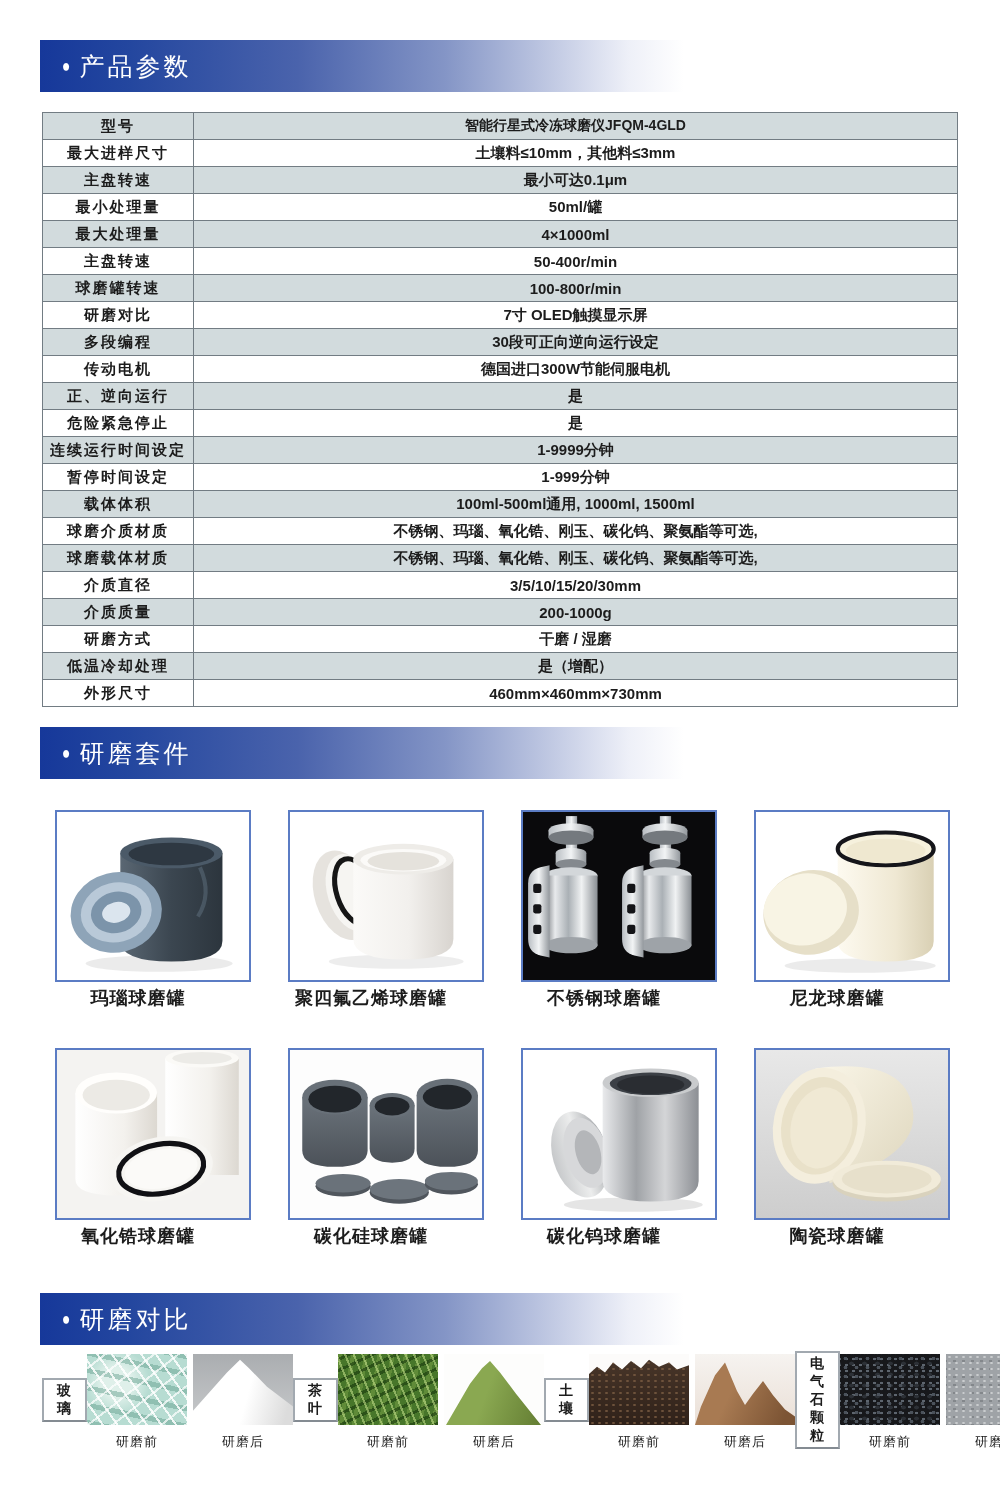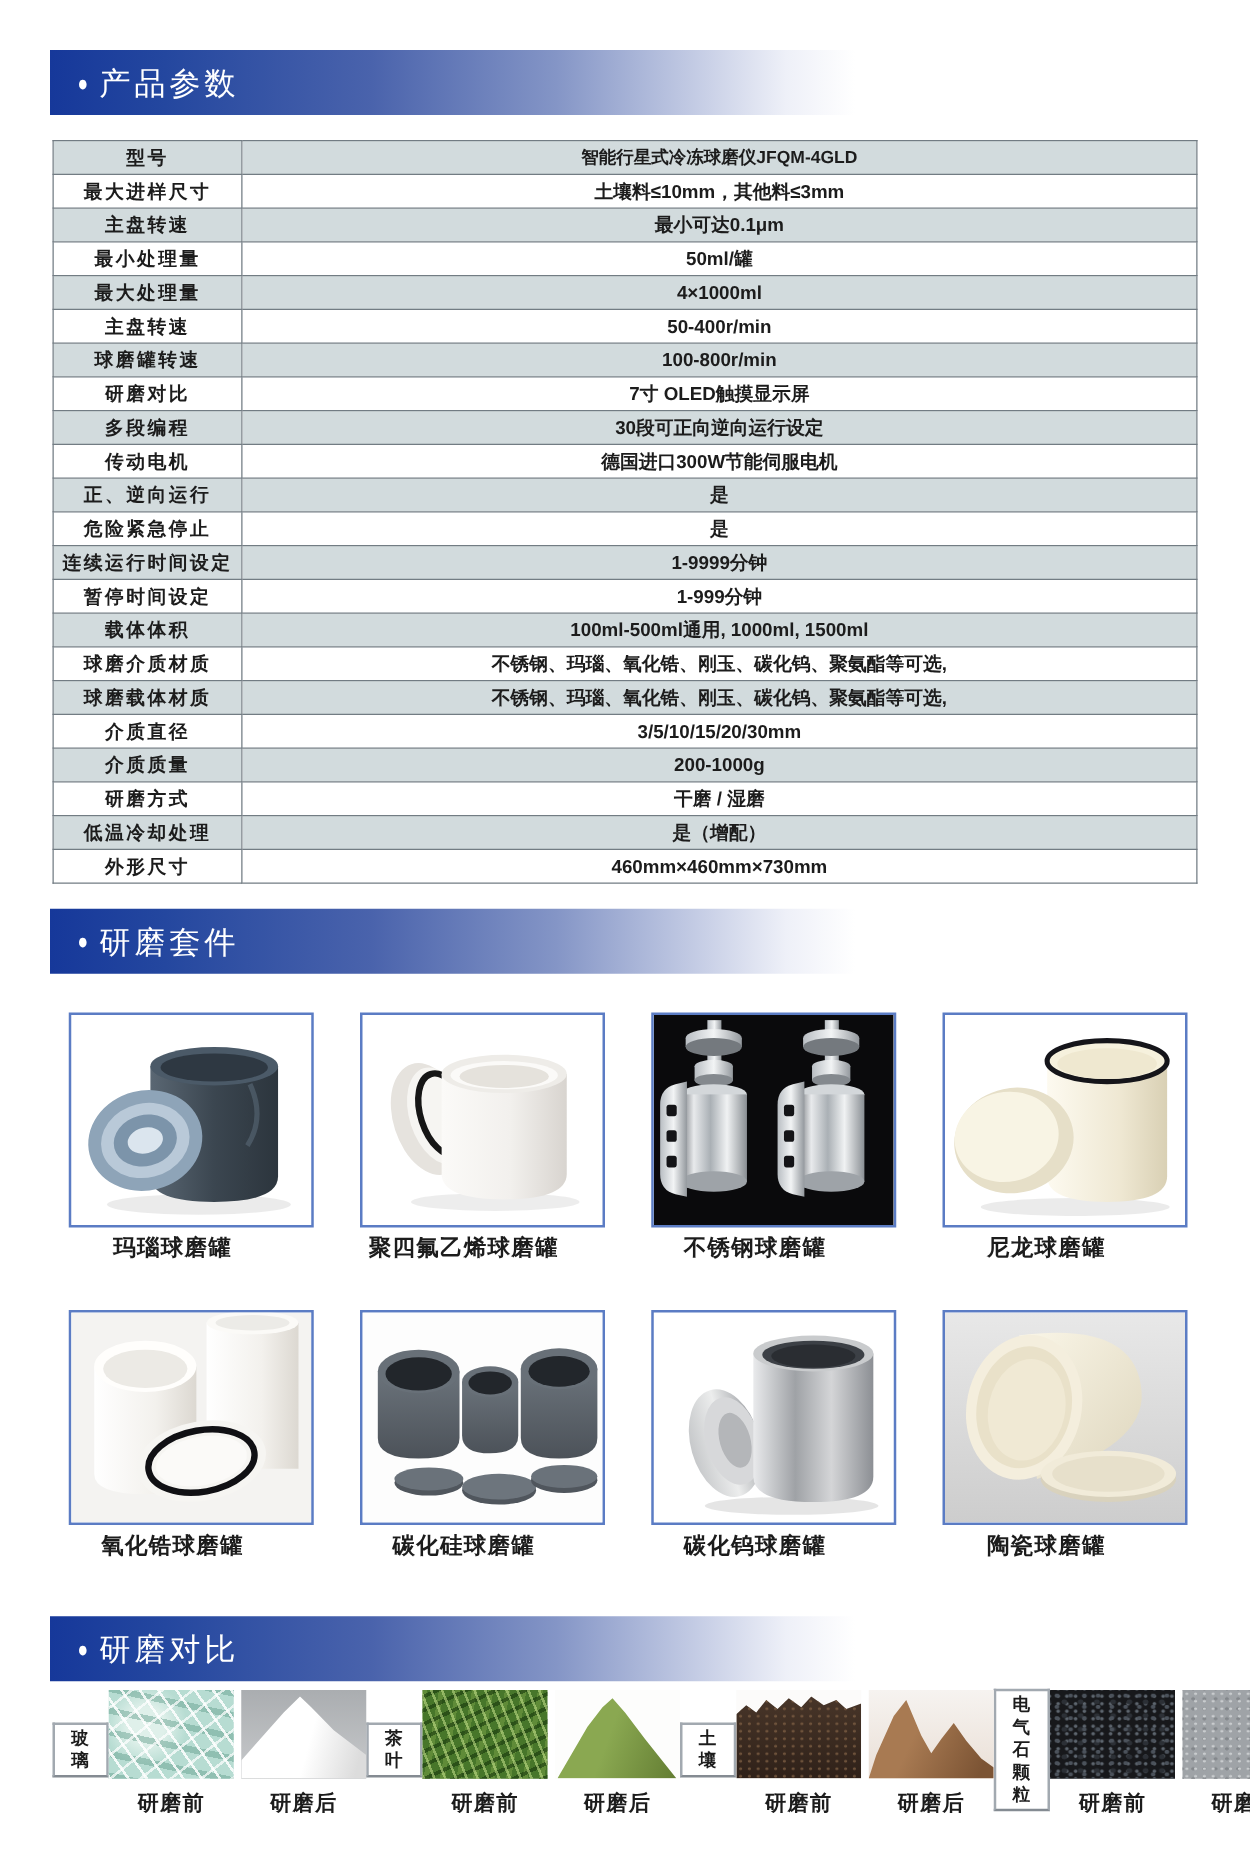--- a/index.html
+++ b/index.html
@@ -43,21 +43,21 @@
   .kit figcaption{text-align:center;font-size:18px;font-weight:700;margin-top:4px;height:24px;letter-spacing:1px;}
 
   
   .cmp-row{margin:6px 42px 0 42px;display:flex;justify-content:space-between;}
   .cmp-group{display:flex;align-items:center;}
   .mat-box{box-sizing:border-box;border:2px solid #a2a9b0;border-bottom-color:#848b92;background:#fff;
     padding:2px 13px;font-size:14px;font-weight:700;letter-spacing:1px;margin-bottom:5px;}
   .pair{display:flex;gap:6px;}
   .cell{display:flex;flex-direction:column;align-items:center;}
   .cimg{width:100px;height:71px;position:relative;overflow:hidden;}
-  .clabel{margin-top:8px;font-size:17px;font-weight:700;letter-spacing:1px;}
+  .clabel{margin-top:8px;font-size:13px;font-weight:400;letter-spacing:1px;}
 
   
   .c-glass-before{
     background-color:#b7dcd2;
     background-image:
       repeating-linear-gradient(55deg,rgba(255,255,255,.85) 0 2px,rgba(255,255,255,0) 2px 12px),
       repeating-linear-gradient(-38deg,rgba(255,255,255,.7) 0 2px,rgba(0,0,0,0) 2px 15px),
       repeating-linear-gradient(12deg,rgba(96,156,138,.45) 0 5px,rgba(0,0,0,0) 5px 17px),
       radial-gradient(circle at 30% 40%,#dff0ea 0 18%,rgba(0,0,0,0) 40%);
   }

